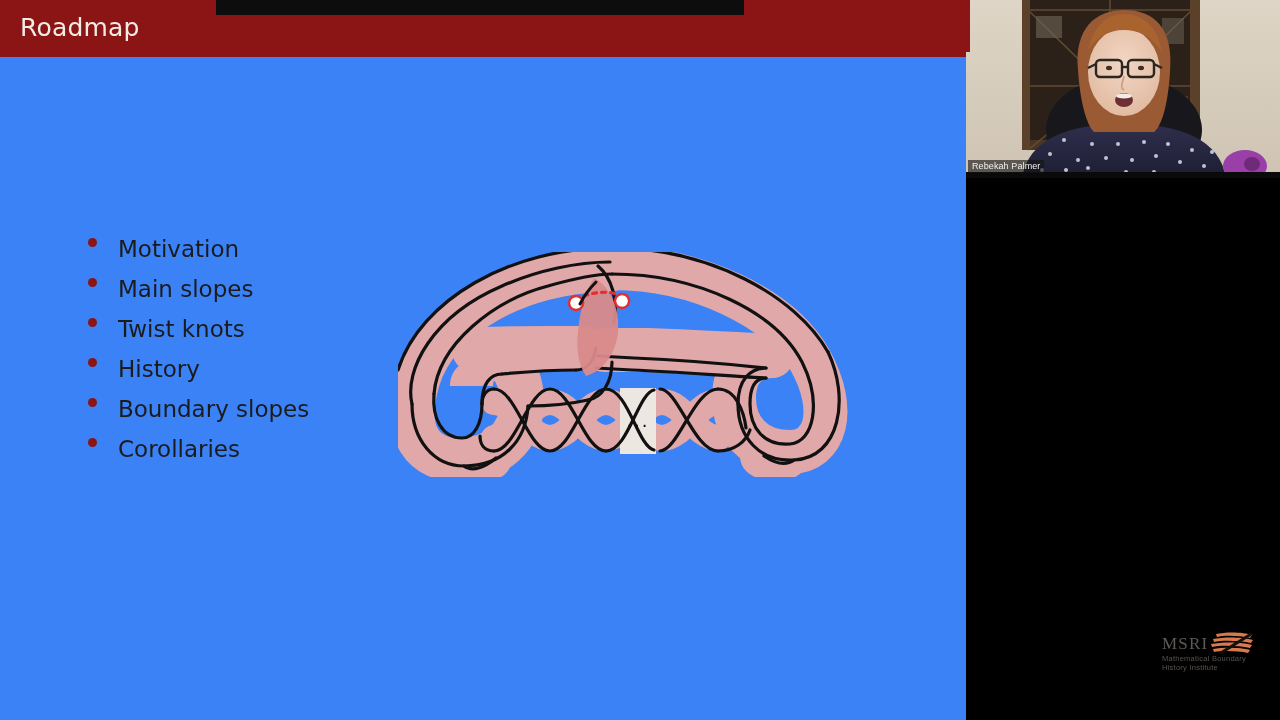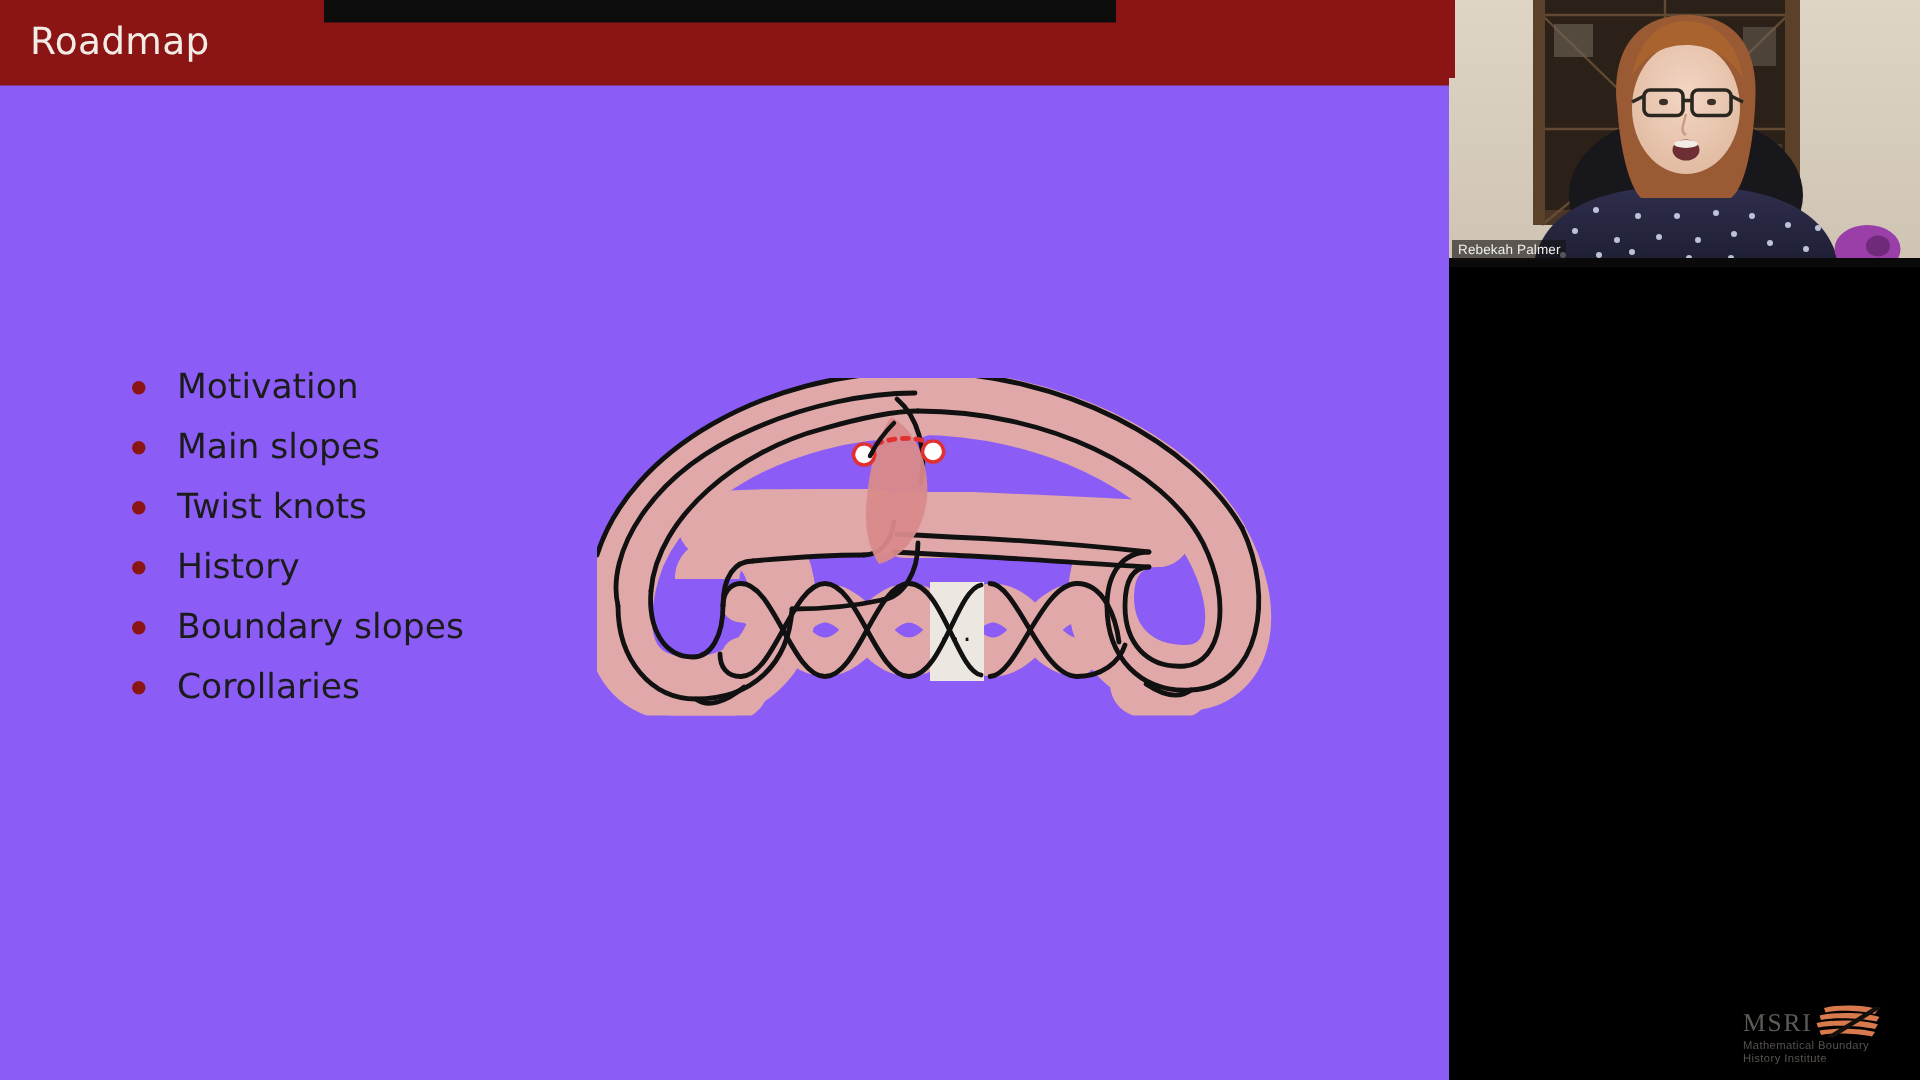--- a/index.html
+++ b/index.html
@@ -20,21 +20,21 @@
     background: #000000;
   }
 
   
   #slide {
     position: absolute;
     left: 0;
     top: 0;
     width: 966px;
     height: 720px;
-    background: #8b5cf6;
+    background: #3b82f6;
     overflow: hidden;
   }
 
   #slide-header {
     position: absolute;
     left: 0;
     top: 0;
     width: 966px;
     height: 57px;
     background: #8b1414;
@@ -61,21 +61,20 @@
 
   
   #bullet-list {
     position: absolute;
     left: 88px;
     top: 238px;
     width: 320px;
   }
   .bullet-row {
     display: flex;
-    align-items: center;
     height: 40px;
   }
   .bullet-dot {
     width: 9px;
     height: 9px;
     border-radius: 50%;
     background: #8b1414;
     flex: 0 0 auto;
     margin-right: 21px;
   }
@@ -128,21 +127,21 @@
     font-size: 9px;
     line-height: 10px;
     white-space: nowrap;
     letter-spacing: .1px;
   }
 
   
   #msri-logo {
     position: absolute;
     left: 1162px;
-    top: 670px;
+    top: 632px;
     width: 110px;
     height: 42px;
     text-align: right;
   }
   #msri-wordmark {
     position: absolute;
     left: 0;
     top: 2px;
     font-family: "Liberation Serif", serif;
     font-size: 17px;

